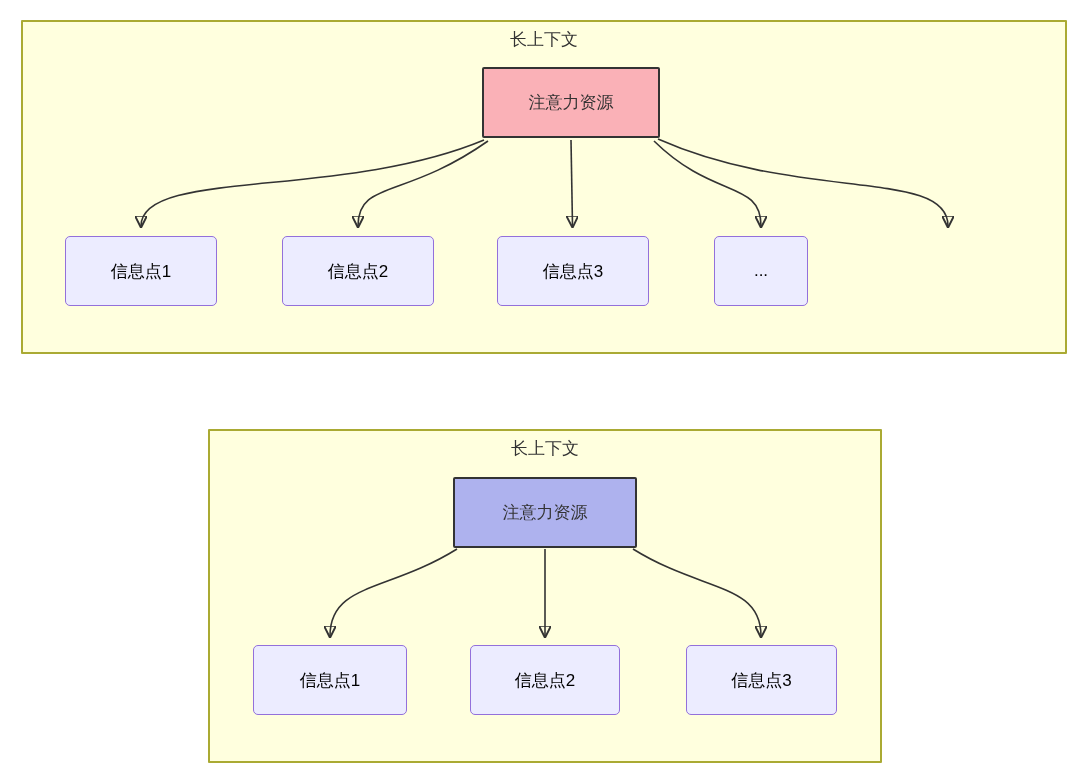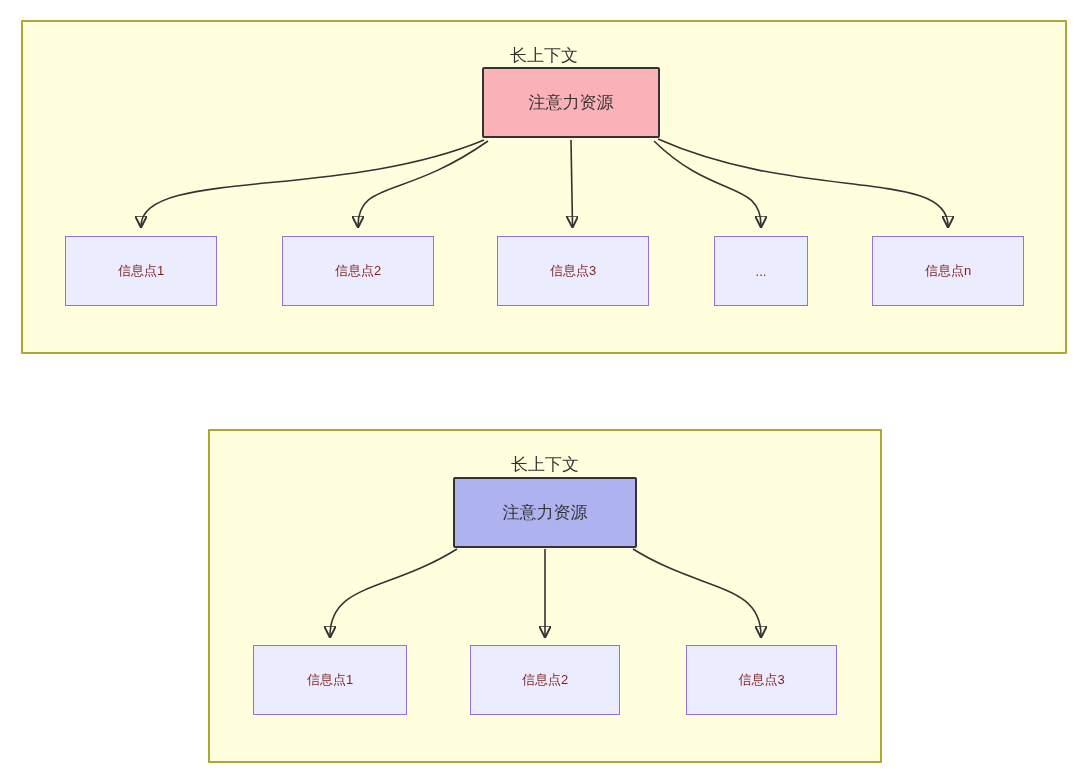--- a/index.html
+++ b/index.html
@@ -14,21 +14,21 @@
   }
   .cluster {
     position: absolute;
     background: #FFFFDE;
     border: 2px solid #AAAA33;
     box-sizing: border-box;
     border-radius: 1px;
   }
   .cluster-title {
     position: absolute;
-    top: 22px;
+    top: 6px;
     left: 0;
     width: 100%;
     text-align: center;
     font-size: 17px;
     color: #333333;
   }
   .attention-node {
     position: absolute;
     box-sizing: border-box;
     border: 2px solid #333333;
@@ -40,26 +40,26 @@
     color: #333333;
     z-index: 3;
   }
   .attention-long  { background: #FAB1B7; }
   .attention-short { background: #AEB2EE; }
   .info-node {
     position: absolute;
     box-sizing: border-box;
     background: #ECECFF;
     border: 1.5px solid #9370DB;
-    border-radius: 0;
+    border-radius: 5px;
     display: flex;
     align-items: center;
     justify-content: center;
-    font-size: 13px;
-    color: #7f1d1d;
+    font-size: 17px;
+    color: #000000;
     z-index: 3;
   }
   .edges {
     position: absolute;
     left: 0; top: 0;
     width: 1080px; height: 774px;
     z-index: 2;
     pointer-events: none;
   }
   .edges path { stroke: #333333; stroke-width: 1.6px; fill: none; }
@@ -94,21 +94,20 @@
     <path d="M 545 549 L 545 636" marker-end="url(#arrowhead)"></path>
     <path d="M 633 549 C 702 592, 761 583, 761 636" marker-end="url(#arrowhead)"></path>
   </svg>
 
   <div class="attention-node attention-long" style="left:482px; top:67px; width:178px; height:71px;">注意力资源</div>
 
   <div class="info-node" style="left:65px;  top:236px; width:152px; height:70px;">信息点1</div>
   <div class="info-node" style="left:282px; top:236px; width:152px; height:70px;">信息点2</div>
   <div class="info-node" style="left:497px; top:236px; width:152px; height:70px;">信息点3</div>
   <div class="info-node" style="left:714px; top:236px; width:94px;  height:70px;">...</div>
-  <div class="info-node" style="left:872px; top:236px; width:152px; height:70px;">信息点n</div>
 
   <div class="attention-node attention-short" style="left:453px; top:477px; width:184px; height:71px;">注意力资源</div>
 
   <div class="info-node" style="left:253px; top:645px; width:154px; height:70px;">信息点1</div>
   <div class="info-node" style="left:470px; top:645px; width:150px; height:70px;">信息点2</div>
   <div class="info-node" style="left:686px; top:645px; width:151px; height:70px;">信息点3</div>
 
 </div>
 
 </body></html>

